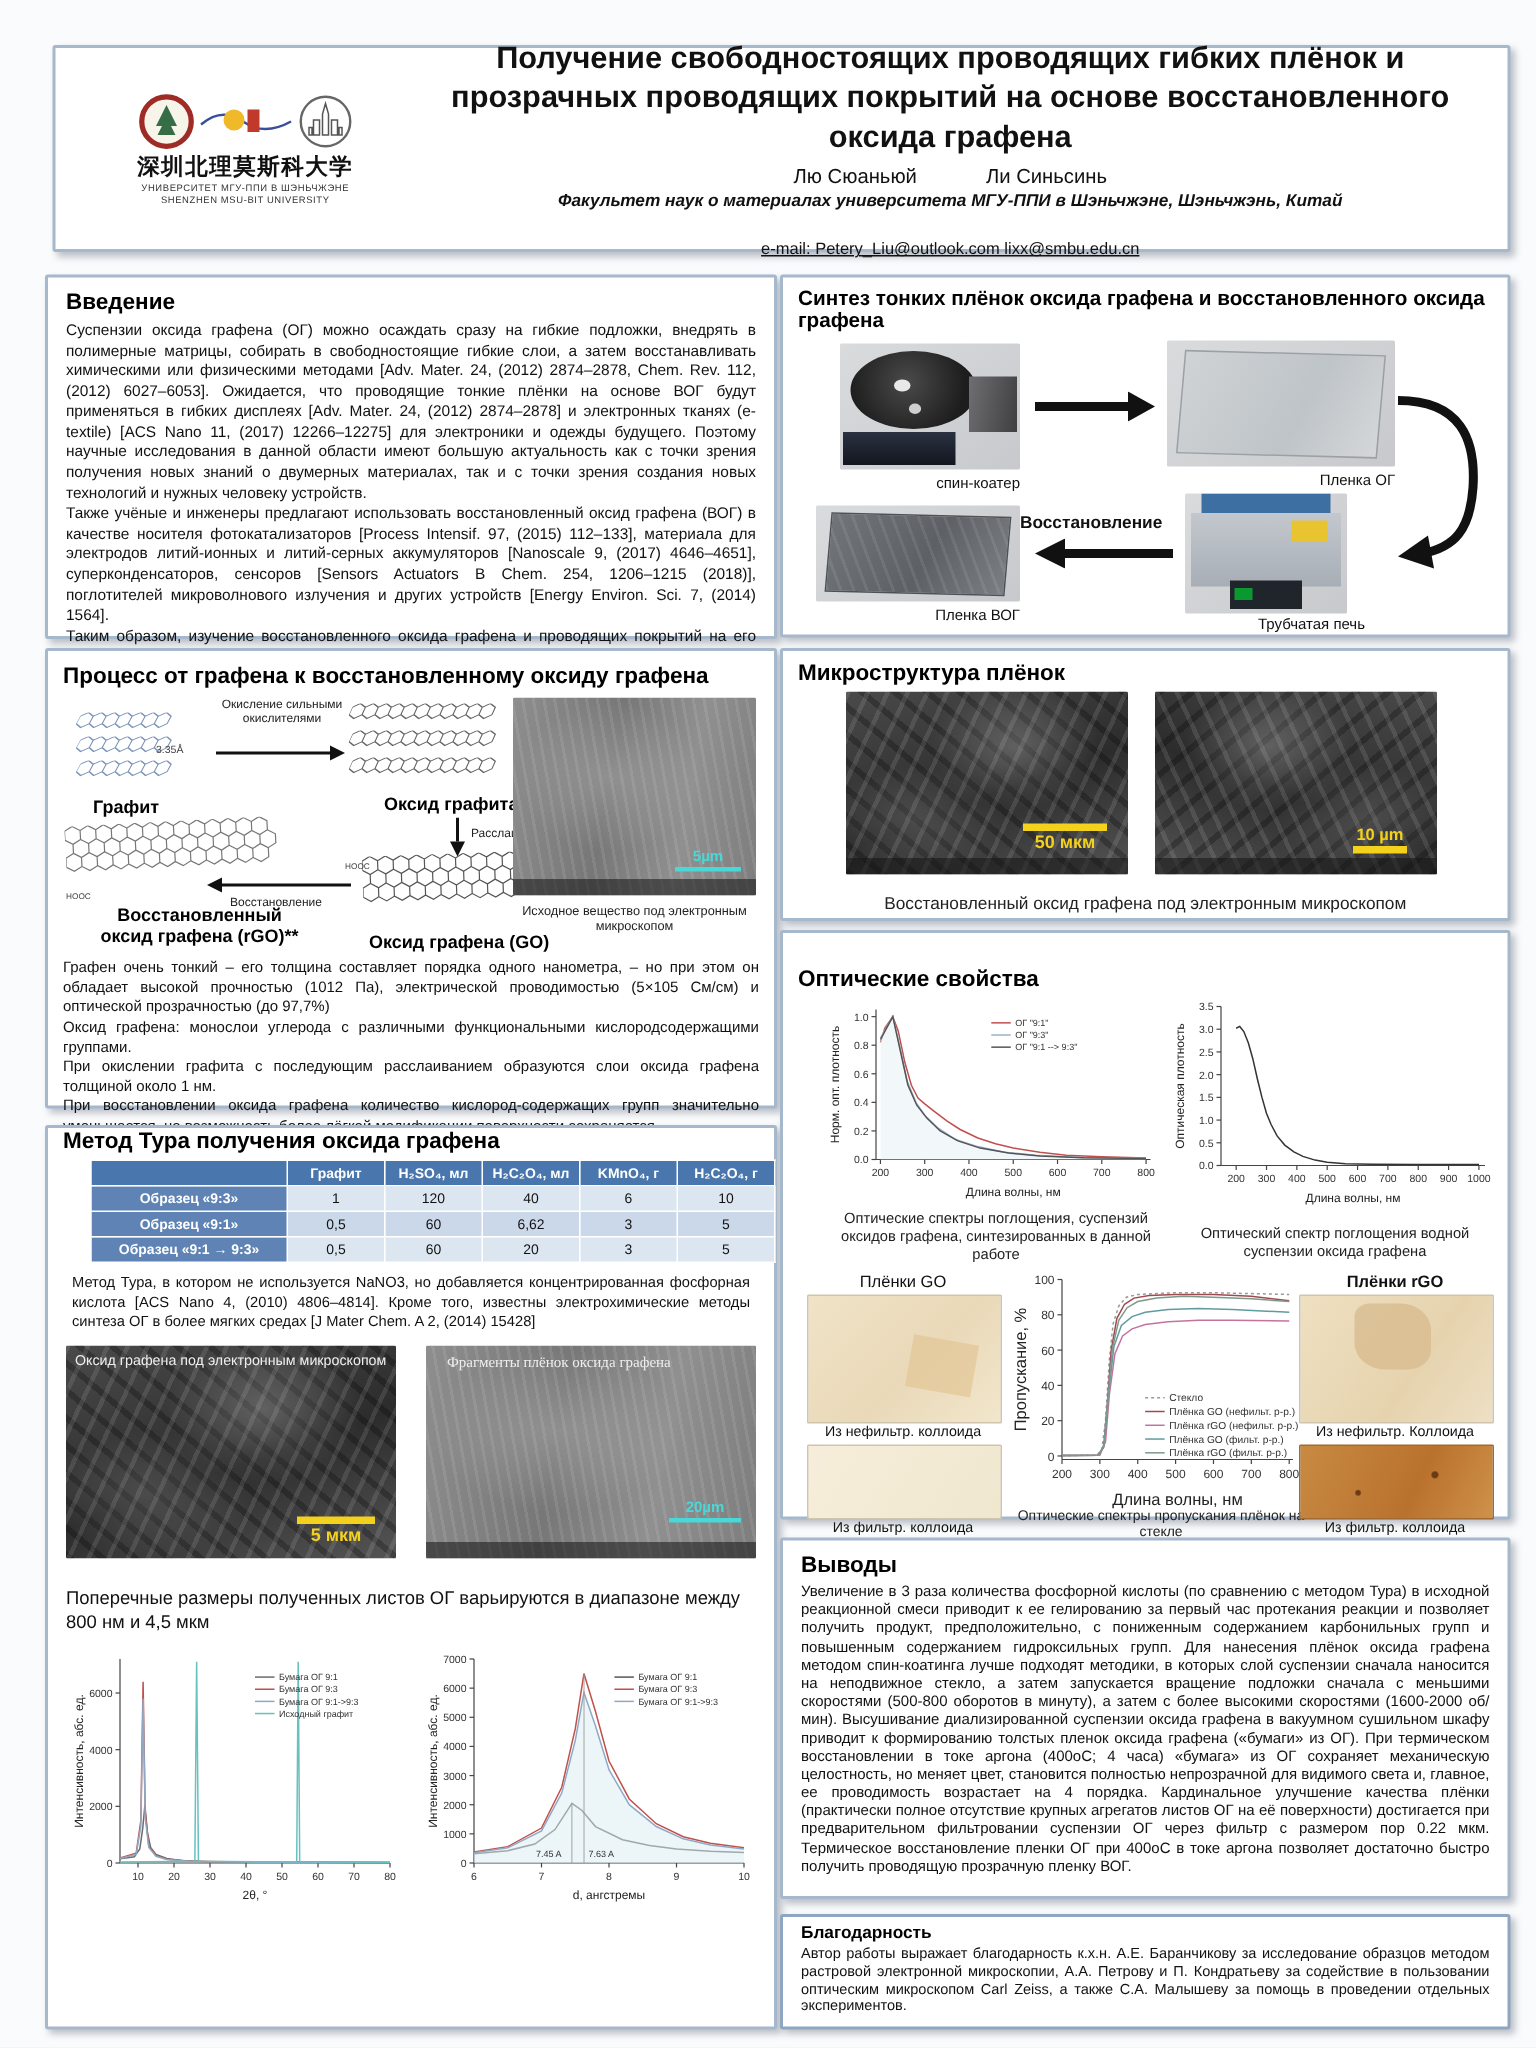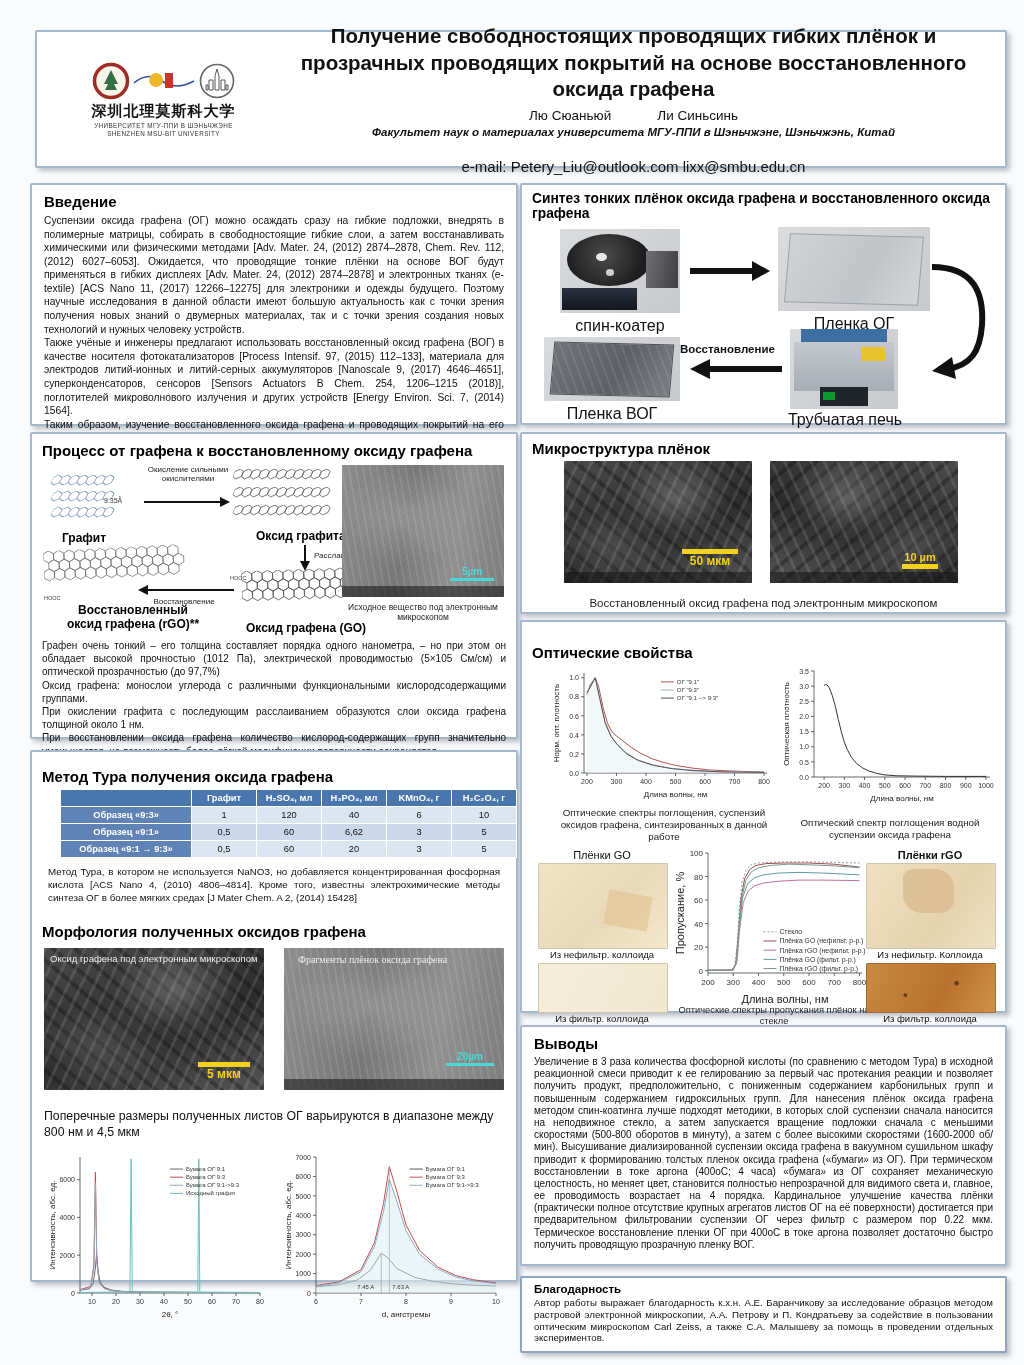--- a/index.html
+++ b/index.html
@@ -11,25 +11,25 @@
   
   #hdr{left:35px;top:30px;width:972px;height:138px;display:flex;align-items:center;padding:6px 14px;}
   #logo{width:225px;flex:none;text-align:center;}
   #logo .emblems{display:flex;align-items:center;justify-content:center;gap:2px;}
   #logo .cn{font-size:15px;font-weight:bold;letter-spacing:1px;margin-top:2px;}
   #logo .sub{font-size:6.3px;color:#333;letter-spacing:.4px;margin-top:1px;}
   #titleblock{flex:1;text-align:center;}
   #titleblock .title{font-size:20.5px;font-weight:bold;line-height:1.3;margin:0 8px;}
   #titleblock .authors{font-size:13.5px;margin-top:5px;display:flex;justify-content:center;gap:46px;}
   #titleblock .affil{font-size:11.5px;font-style:italic;font-weight:bold;margin-top:3px;}
-  #titleblock .email{font-size:15px;margin-top:20px;}
+  #titleblock .email{font-size:11px;margin-top:20px;text-decoration:underline;}
   
   #intro{left:30px;top:183px;width:488px;height:243px;}
   #process{left:30px;top:432px;width:488px;height:307px;padding:8px 10px;}
-  #tour{left:30px;top:750px;width:488px;height:532px;padding:16px 10px;}
+  #tour{left:30px;top:750px;width:488px;height:603px;padding:0 10px;}
   #synth{left:520px;top:183px;width:487px;height:242px;padding:6px 10px;}
   #micro{left:520px;top:432px;width:487px;height:182px;padding:6px 10px;}
   #optical{left:520px;top:620px;width:487px;height:393px;padding:22px 10px;}
   #concl{left:520px;top:1025px;width:487px;height:241px;padding:8px 12px;}
   #ack{left:520px;top:1276px;width:487px;height:77px;padding:5px 12px;}
   
   .rel{position:relative;}
   .abs{position:absolute;}
   .semimg{position:absolute;border-radius:1px;overflow:hidden;
     background:
@@ -47,21 +47,21 @@
       radial-gradient(ellipse at 40% 40%, rgba(255,255,255,.18), transparent 45%),
       repeating-linear-gradient(80deg, rgba(255,255,255,.09) 0 2px, transparent 2px 7px),
       linear-gradient(100deg,#8e8e8e,#777 40%,#909090 70%,#7d7d7d);}
   .seminfo{position:absolute;left:0;right:0;bottom:0;height:11px;background:rgba(20,20,20,.55);}
   .scalebar{position:absolute;display:flex;flex-direction:column;align-items:center;gap:1px;}
   .scalebar .bar{height:5px;background:#f3d11c;}
   .scalebar .t{color:#f3d11c;font-weight:bold;font-size:12px;line-height:1;}
   .scalebar.cyan .bar{background:#49d8d8;height:3px;}
   .scalebar.cyan .t{color:#49d8d8;font-weight:bold;font-size:10px;}
   .semlabel{position:absolute;color:#eee;font-size:10.5px;}
-  .photo-label{position:absolute;font-size:16px;text-align:center;color:#111;}
+  .photo-label{position:absolute;font-size:10px;text-align:right;color:#111;}
   .molecule-label{position:absolute;font-weight:bold;font-size:12px;color:#000;}
   .small-note{position:absolute;font-size:8px;color:#222;text-align:center;line-height:1.15;}
   .tiny{font-size:5.5px;color:#444;position:absolute;}
   
   table.tour{border-collapse:collapse;margin:2px 0 0 18px;font-size:9.3px;}
   table.tour th, table.tour td{border:1px solid #fff;padding:3px 6px;text-align:center;}
   table.tour thead th{background:#4a76ae;color:#fff;font-weight:bold;}
   table.tour td.lbl{background:#5e83b4;color:#fff;font-weight:bold;text-align:center;min-width:118px;}
   table.tour tr:nth-child(odd) td.val{background:#dce6f1;}
   table.tour tr:nth-child(even) td.val{background:#cbd8ea;}
@@ -213,21 +213,21 @@
   </section>
 
   <section id="tour" class="panel">
     <h2 class="h1">Метод Тура получения оксида графена</h2>
     <table class="tour">
       <thead>
         <tr>
           <th></th>
           <th>Графит</th>
           <th>H₂SO₄, мл</th>
-          <th>H₃PO₄, мл</th>
+          <th>H₂C₂O₄, мл</th>
           <th>KMnO₄, г</th>
           <th>H₂C₂O₄, г</th>
         </tr>
       </thead>
       <tbody>
         <tr>
           <td class="lbl">Образец «9:3»</td>
           <td class="val">1</td>
           <td class="val">120</td>
           <td class="val">40</td>
@@ -247,21 +247,20 @@
           <td class="val">0,5</td>
           <td class="val">60</td>
           <td class="val">20</td>
           <td class="val">3</td>
           <td class="val">5</td>
         </tr>
       </tbody>
     </table>
     <p class="txt" style="font-size:9.8px;margin:8px 6px 0 6px;">Метод Тура, в котором не используется NaNO3, но добавляется концентрированная фосфорная кислота [ACS Nano 4, (2010) 4806–4814]. Кроме того, известны электрохимические методы синтеза ОГ в более мягких средах [J Mater  Chem. A 2, (2014) 15428]</p>
 
-    <h2 class="h2" style="margin-top:18px;">Морфология полученных оксидов графена</h2>
     <div class="rel" style="height:152px;margin-top:8px;">
       <div class="semimg wrinkle" style="left:2px;top:0;width:220px;height:142px;">
         <div class="semlabel" style="left:6px;top:5px;font-size:9.5px;">Оксид графена под электронным микроскопом</div>
         <div class="scalebar" style="right:14px;bottom:10px;">
           <span class="bar" style="width:52px;"></span>
           <span class="t">5 мкм</span>
         </div>
       </div>
       <div class="semimg light" style="left:242px;top:0;width:220px;height:142px;">
         <div class="semlabel" style="left:14px;top:6px;font-size:10px;font-family:Liberation Serif, serif;">Фрагменты плёнок оксида графена</div>

